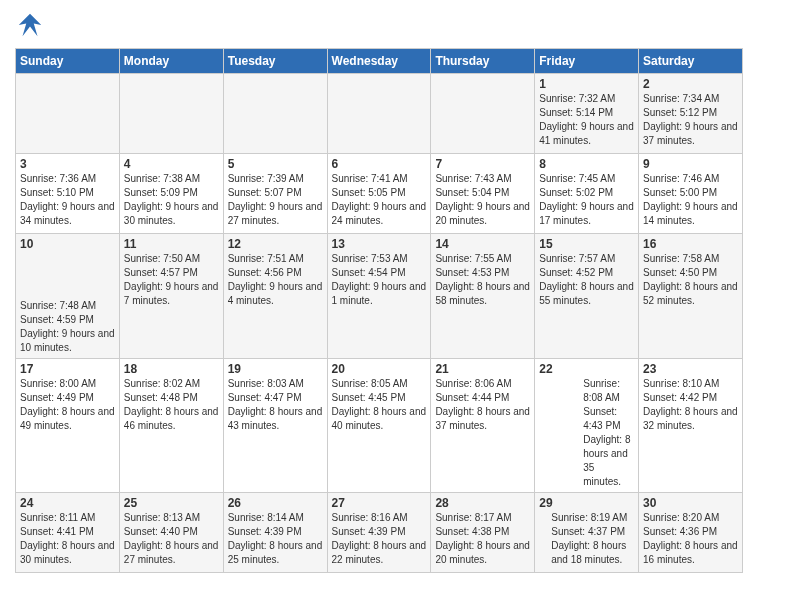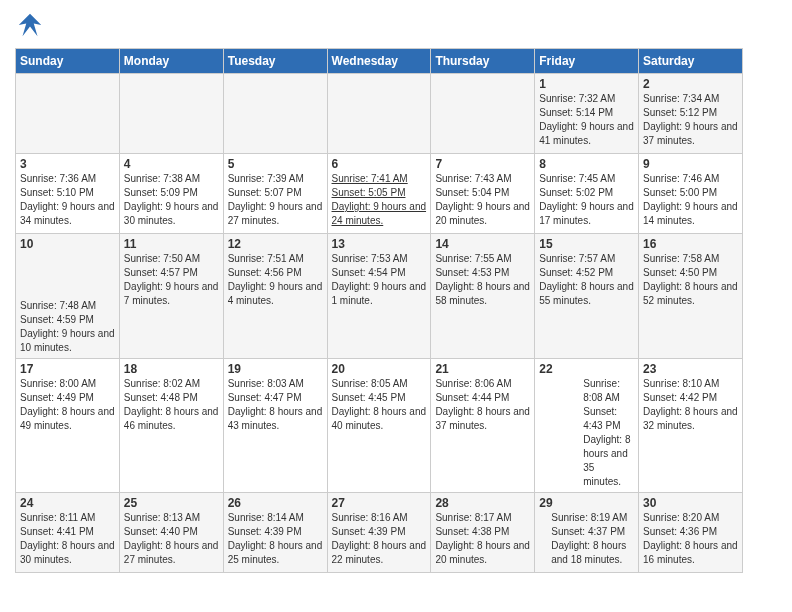--- a/index.html
+++ b/index.html
@@ -158,21 +158,21 @@
 Daylight: 9 hours and 30 minutes.</div>
           </td>
           <td>
             <span class="day-num">5</span>
             <div class="day-info" style="white-space: pre-line;">Sunrise: 7:39 AM
 Sunset: 5:07 PM
 Daylight: 9 hours and 27 minutes.</div>
           </td>
           <td>
             <span class="day-num">6</span>
-            <div class="day-info" style="white-space: pre-line; text-decoration: underline;">Sunrise: 7:41 AM
+            <div class="day-info" style="white-space: pre-line;">Sunrise: 7:41 AM
 Sunset: 5:05 PM
 Daylight: 9 hours and 24 minutes.</div>
           </td>
           <td>
             <span class="day-num">7</span>
             <div class="day-info" style="white-space: pre-line;">Sunrise: 7:43 AM
 Sunset: 5:04 PM
 Daylight: 9 hours and 20 minutes.</div>
           </td>
           <td>

